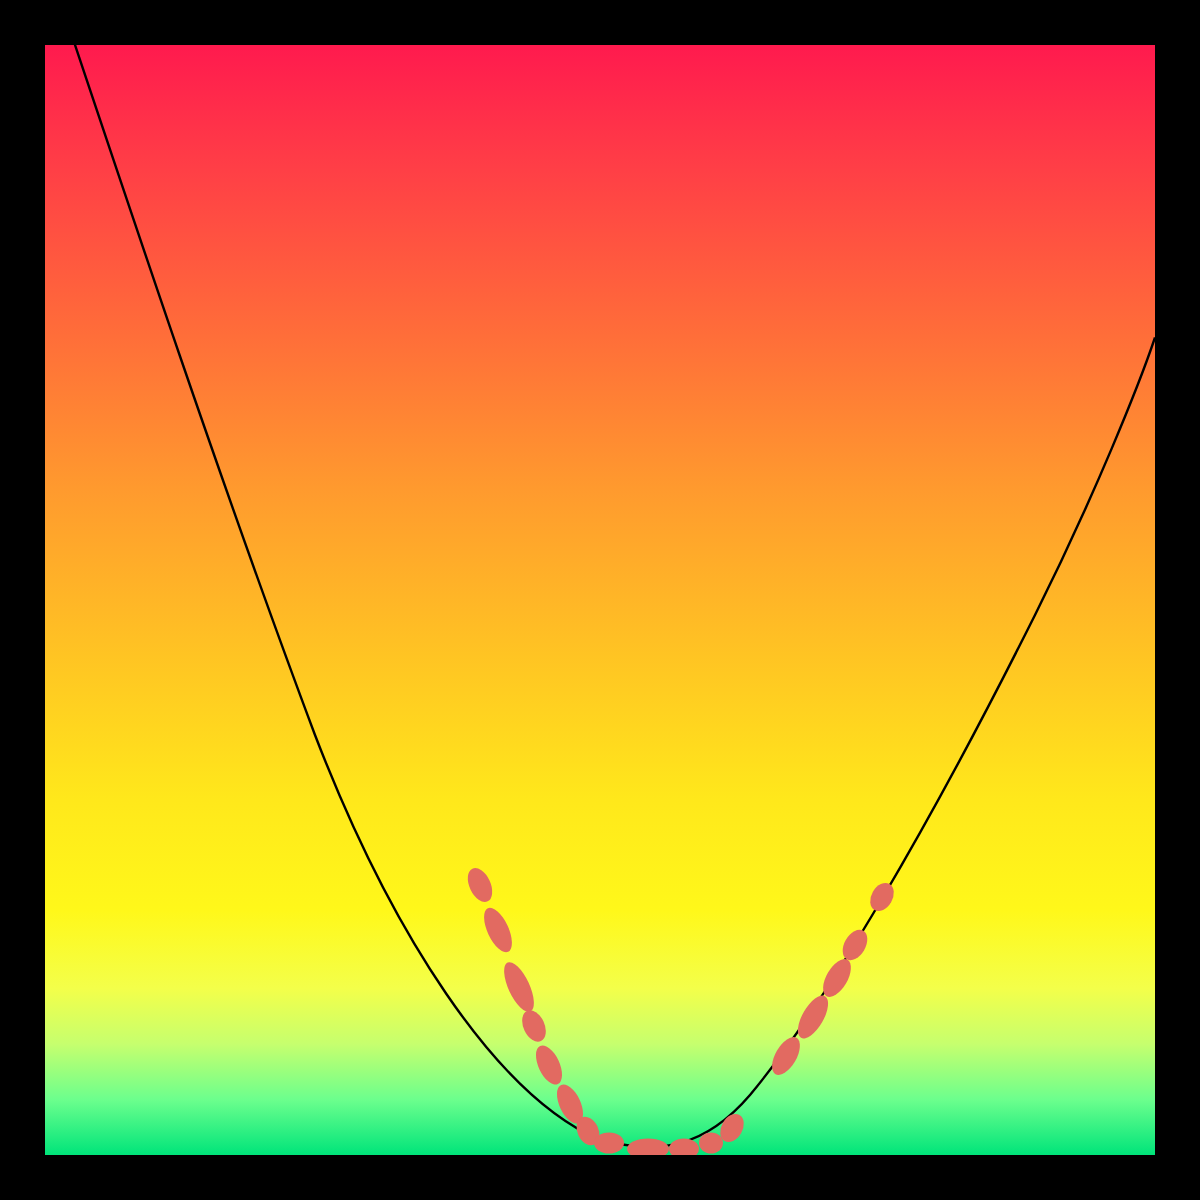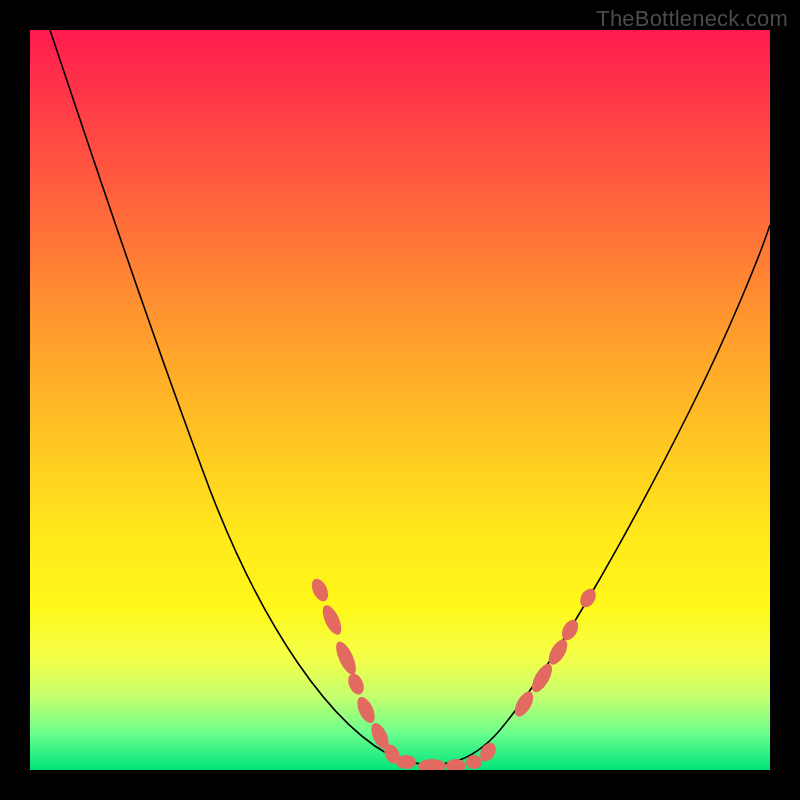--- a/index.html
+++ b/index.html
@@ -73,21 +73,20 @@
   .marker {
     fill: #e26a61;
     stroke: none;
   }
 </style>
 </head>
 <body>
 
 <div class="frame">
 
-  <div class="watermark">TheBottleneck.com</div>
 
   <div class="plot-area">
     <div class="gradient-bg"></div>
 
     <svg class="curve-layer" viewBox="0 0 740 740" preserveAspectRatio="none">
       <path class="curve-line" d="M 0 -60 C 60 120, 120 300, 180 460 C 230 590, 300 700, 370 730 C 410 740, 440 735, 470 700 C 520 640, 590 520, 660 380 C 700 300, 730 225, 740 195"></path>
       <g id="marker-group">
           <ellipse cx="290" cy="560" rx="7" ry="12" transform="rotate(-25 290 560)" class="marker"></ellipse>
           <ellipse cx="302" cy="590" rx="7" ry="16" transform="rotate(-25 302 590)" class="marker"></ellipse>
           <ellipse cx="316" cy="628" rx="7" ry="18" transform="rotate(-25 316 628)" class="marker"></ellipse>

